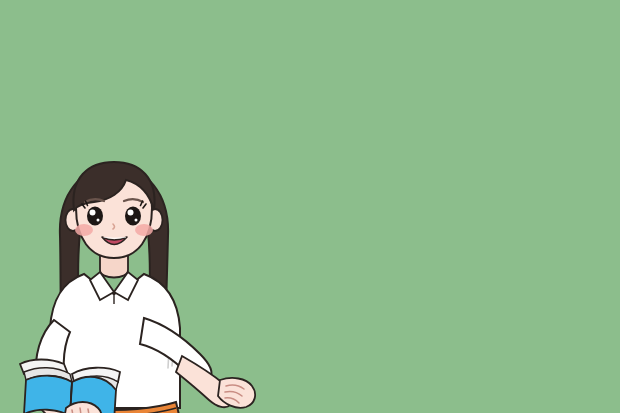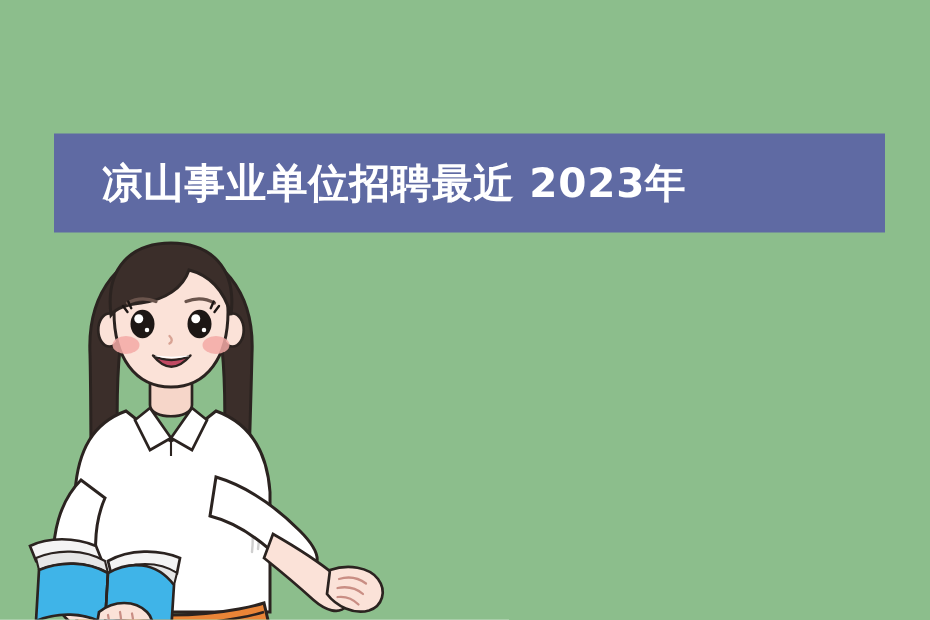--- a/index.html
+++ b/index.html
@@ -56,23 +56,20 @@
     width: 300px;
     height: 265px;
     overflow: visible;
   }
 </style>
 </head>
 <body>
 
 <div id="stage">
 
-  <div id="title-banner">
-    <span id="title-text">凉山事业单位招聘最近 2023年</span>
-  </div>
 
   <div id="illustration">
     <svg viewBox="0 0 300 265" xmlns="http://www.w3.org/2000/svg">
 
       <path d="M46 78 C44 36 68 8 100 8 C132 8 156 36 154 78
                C153 118 152 158 150 196
                L132 198 C136 150 137 104 134 74
                C132 46 120 32 100 32 C80 32 68 46 66 74
                C63 104 64 150 68 198 L48 196 C46 158 47 118 46 78 Z" fill="#3b2e2a" stroke="#2b2320" stroke-width="2"></path>
 

